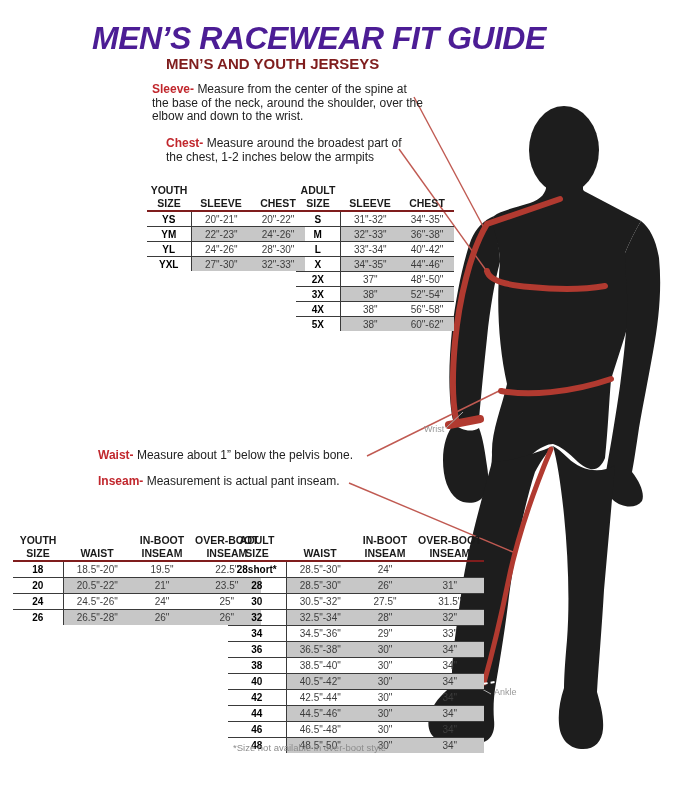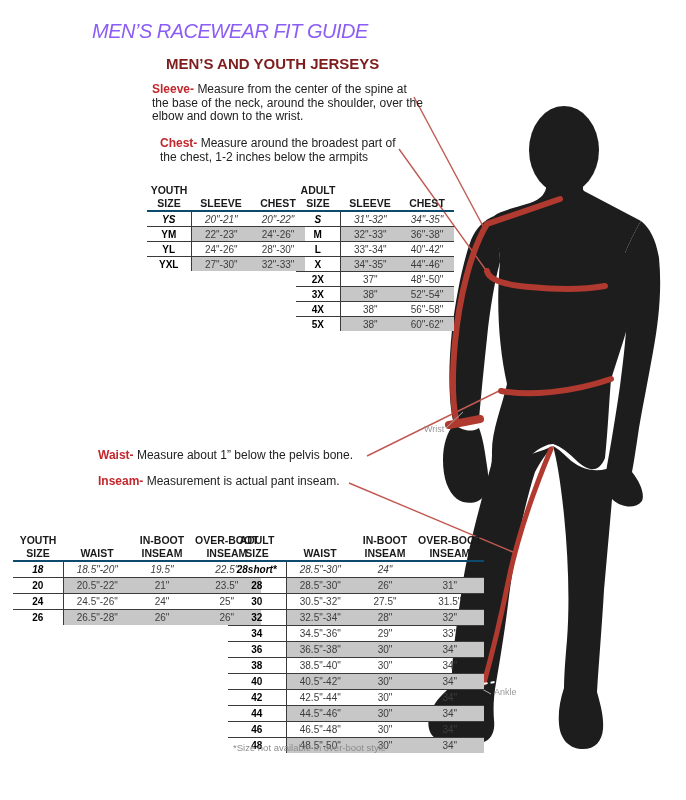--- a/index.html
+++ b/index.html
@@ -2,39 +2,39 @@
 <html><head>
 <meta charset="utf-8">
 <style>
   html,body{margin:0;padding:0;background:#fff;}
   .canvas{
     position:relative;width:686px;height:800px;background:#fff;overflow:hidden;
     font-family:"Liberation Sans","DejaVu Sans",sans-serif;color:#111;
   }
   .abs{position:absolute;}
   .page-title{
-    left:92px;top:20px;font-size:20px;font-weight:normal;font-style:italic;
-    letter-spacing:-0.5px;color:#8b5cf6;white-space:nowrap;
+    left:92px;top:20px;font-size:32px;font-weight:bold;font-style:italic;
+    letter-spacing:-0.5px;color:#4c1d95;white-space:nowrap;
   }
   .section-heading{font-size:15px;font-weight:bold;color:#7f1d1d;white-space:nowrap;}
   .jerseys-heading{left:166px;top:55px;}
   .pants-heading{left:98px;top:418px;}
   .para{font-size:12px;line-height:13.5px;color:#222;}
   .sleeve-para{left:152px;top:83px;width:274px;}
-  .chest-para{left:160px;top:137px;width:246px;}
+  .chest-para{left:166px;top:137px;width:246px;}
   .waist-para{left:98px;top:449px;width:340px;}
   .inseam-para{left:98px;top:475px;width:340px;}
   .red-label{font-weight:bold;color:#c1272d;}
   .fit-table{border-collapse:collapse;table-layout:fixed;}
   .fit-table th,.fit-table td{padding:1px 2px;text-align:center;overflow:hidden;white-space:nowrap;}
   .fit-table th{font-size:10.5px;font-weight:bold;color:#1a1a1a;}
   .fit-table th.top{padding-bottom:0;}
-  .fit-table th.main{border-bottom:2px solid #0c4a6e;}
+  .fit-table th.main{border-bottom:2px solid #7f1d1d;}
   .fit-table td{font-size:10px;color:#3d3d3d;border-top:1px solid #3a3a3a;height:12px;}
-  .fit-table tbody tr:first-child td{border-top:none;font-style:italic;}
+  .fit-table tbody tr:first-child td{border-top:none;}
   .fit-table td.size{font-weight:bold;color:#000;border-right:1px solid #3a3a3a;}
   .fit-table tbody tr:nth-child(even) td:not(.size){background:#c7c7c7;}
   .jersey-table th:nth-child(1){width:40px;}
   .jersey-table th:nth-child(2){width:56px;}
   .jersey-table th:nth-child(3){width:50px;}
   .pants-table th:nth-child(1){width:46px;}
   .pants-table th:nth-child(2){width:64px;margin-top:17px;}
   .pants-table th:nth-child(3){width:58px;}
   .pants-table th:nth-child(4){width:52px;}
   .pants-table td{height:13px;}

